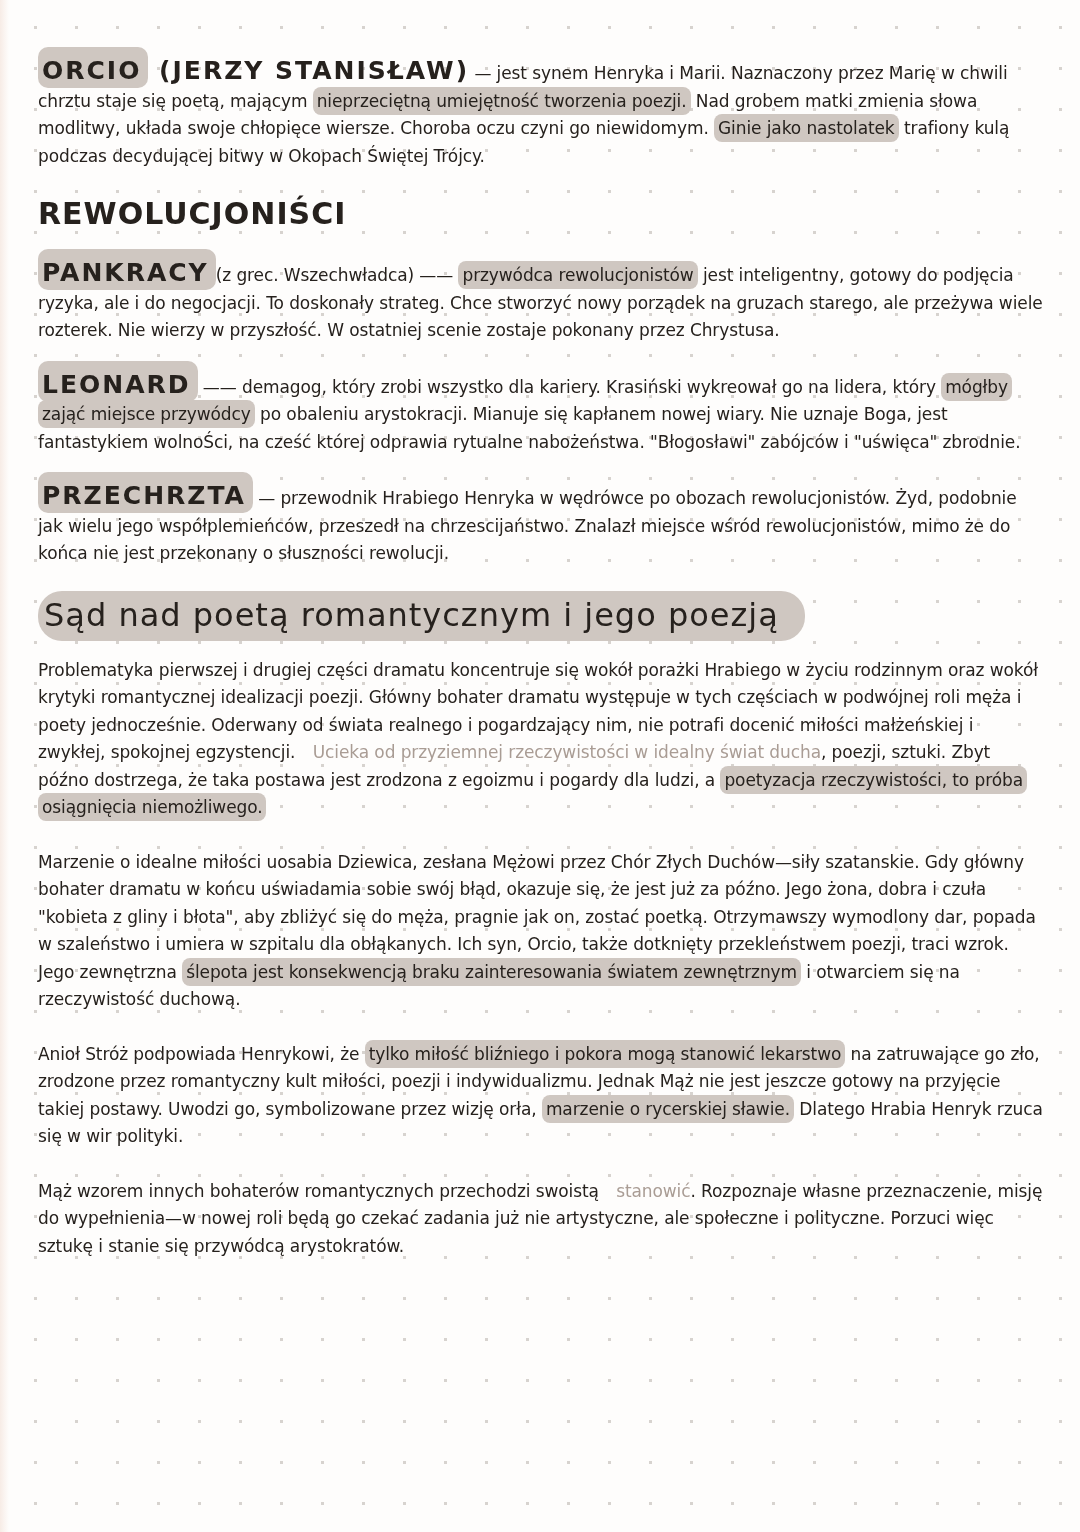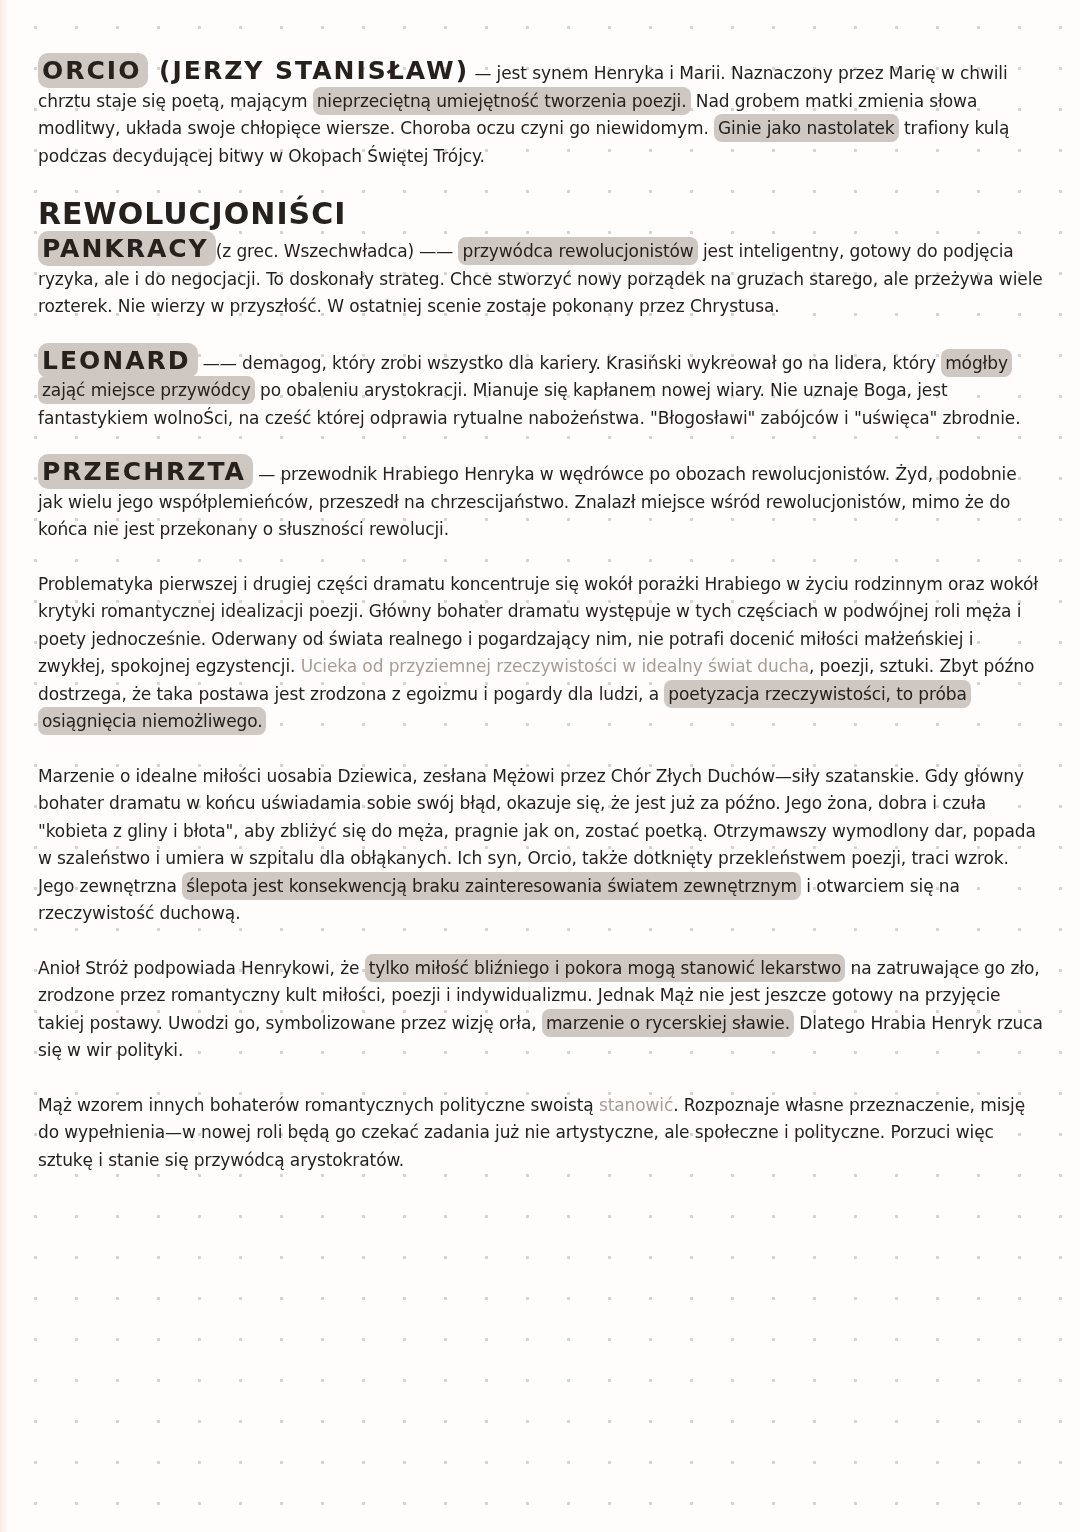--- a/index.html
+++ b/index.html
@@ -39,38 +39,38 @@
     margin: 0 0 27px 0;
     letter-spacing: -0.1px;
   }
   .seg-hl {
     background: var(--hl);
     border-radius: 8px;
     padding: 4px 4px;
     -webkit-box-decoration-break: clone;
     box-decoration-break: clone;
   }
-  .seg-accent { color: var(--accent); }
+  .seg-accent { color: var(--accent); margin-left: 12px; }
   .seg-name, .seg-name-hl {
     font-size: 25px;
     font-weight: bold;
     letter-spacing: 2px;
     line-height: 1;
     white-space: nowrap;
   }
   .seg-name-hl {
     background: var(--hl);
     border-radius: 10px;
-    padding: 3px 7px 3px 4px;
+    padding: 9px 7px 3px 4px;
   }
   .rev-heading {
     font-size: 30px;
     font-weight: bold;
     letter-spacing: 1px;
-    margin: 4px 0 6px 0;
+    margin: 4px 0 30px 0;
     line-height: 1.1;
   }
   .section-heading {
     font-size: 32px;
     font-weight: normal;
     letter-spacing: 1px;
     margin: 2px 0 22px 0;
     line-height: 1.25;
   }
   .section-heading .pill {
@@ -84,17 +84,18 @@
 </head>
 <body>
 
 <div class="page-edge"></div>
 <div class="content">
     <p class="para"><span class="seg-name-hl">ORCIO</span><span class="seg-name"> (JERZY STANISŁAW)</span><span class="seg-t"> — jest synem Henryka i Marii. Naznaczony przez Marię w chwili chrztu staje się poetą, mającym </span><span class="seg-hl">nieprzeciętną umiejętność tworzenia poezji.</span><span class="seg-t"> Nad grobem matki zmienia słowa modlitwy, układa swoje chłopięce wiersze. Choroba oczu czyni go niewidomym. </span><span class="seg-hl">Ginie jako nastolatek</span><span class="seg-t"> trafiony kulą podczas decydującej bitwy w Okopach Świętej Trójcy.</span></p>
     <h2 class="rev-heading"><span>REWOLUCJONIŚCI</span></h2>
     <p class="para"><span class="seg-name-hl">PANKRACY</span><span class="seg-t">(z grec. Wszechwładca) —— </span><span class="seg-hl">przywódca rewolucjonistów</span><span class="seg-t"> jest inteligentny, gotowy do podjęcia ryzyka, ale i do negocjacji. To doskonały strateg. Chce stworzyć nowy porządek na gruzach starego, ale przeżywa wiele rozterek. Nie wierzy w przyszłość. W ostatniej scenie zostaje pokonany przez Chrystusa.</span></p>
     <p class="para"><span class="seg-name-hl">LEONARD</span><span class="seg-t"> —— demagog, który zrobi wszystko dla kariery. Krasiński wykreował go na lidera, który </span><span class="seg-hl">mógłby zająć miejsce przywódcy</span><span class="seg-t"> po obaleniu arystokracji. Mianuje się kapłanem nowej wiary. Nie uznaje Boga, jest fantastykiem wolnoŚci, na cześć której odprawia rytualne nabożeństwa. "Błogosławi" zabójców i "uświęca" zbrodnie.</span></p>
     <p class="para"><span class="seg-name-hl">PRZECHRZTA</span><span class="seg-t"> — przewodnik Hrabiego Henryka w wędrówce po obozach rewolucjonistów. Żyd, podobnie jak wielu jego współplemieńców, przeszedł na chrzescijaństwo. Znalazł miejsce wśród rewolucjonistów, mimo że do końca nie jest przekonany o słuszności rewolucji.</span></p>
+    <h1 class="section-heading"><span class="pill">Sąd nad poetą romantycznym i jego poezją</span></h1>
     <p class="para"><span class="seg-t">Problematyka pierwszej i drugiej części dramatu koncentruje się wokół porażki Hrabiego w życiu rodzinnym oraz wokół krytyki romantycznej idealizacji poezji. Główny bohater dramatu występuje w tych częściach w podwójnej roli męża i poety jednocześnie. Oderwany od świata realnego i pogardzający nim, nie potrafi docenić miłości małżeńskiej i zwykłej, spokojnej egzystencji. </span><span class="seg-accent">Ucieka od przyziemnej rzeczywistości w idealny świat ducha</span><span class="seg-t">, poezji, sztuki. Zbyt późno dostrzega, że taka postawa jest zrodzona z egoizmu i pogardy dla ludzi, a </span><span class="seg-hl">poetyzacja rzeczywistości, to próba osiągnięcia niemożliwego.</span></p>
     <p class="para"><span class="seg-t">Marzenie o idealne miłości uosabia Dziewica, zesłana Mężowi przez Chór Złych Duchów—siły szatanskie. Gdy główny bohater dramatu w końcu uświadamia sobie swój błąd, okazuje się, że jest już za późno. Jego żona, dobra i czuła "kobieta z gliny i błota", aby zbliżyć się do męża, pragnie jak on, zostać poetką. Otrzymawszy wymodlony dar, popada w szaleństwo i umiera w szpitalu dla obłąkanych. Ich syn, Orcio, także dotknięty przekleństwem poezji, traci wzrok. Jego zewnętrzna </span><span class="seg-hl">ślepota jest konsekwencją braku zainteresowania światem zewnętrznym</span><span class="seg-t"> i otwarciem się na rzeczywistość duchową.</span></p>
     <p class="para"><span class="seg-t">Anioł Stróż podpowiada Henrykowi, że </span><span class="seg-hl">tylko miłość bliźniego i pokora mogą stanowić lekarstwo</span><span class="seg-t"> na zatruwające go zło, zrodzone przez romantyczny kult miłości, poezji i indywidualizmu. Jednak Mąż nie jest jeszcze gotowy na przyjęcie takiej postawy. Uwodzi go, symbolizowane przez wizję orła, </span><span class="seg-hl">marzenie o rycerskiej sławie.</span><span class="seg-t"> Dlatego Hrabia Henryk rzuca się w wir polityki.</span></p>
-    <p class="para"><span class="seg-t">Mąż wzorem innych bohaterów romantycznych polityczne swoistą </span><span class="seg-accent">stanowić</span><span class="seg-t">. Rozpoznaje własne przeznaczenie, misję do wypełnienia—w nowej roli będą go czekać zadania już nie artystyczne, ale społeczne i polityczne. Porzuci więc sztukę i stanie się przywódcą arystokratów.</span></p>
+    <p class="para"><span class="seg-t">Mąż wzorem innych bohaterów romantycznych przechodzi swoistą </span><span class="seg-accent">stanowić</span><span class="seg-t">. Rozpoznaje własne przeznaczenie, misję do wypełnienia—w nowej roli będą go czekać zadania już nie artystyczne, ale społeczne i polityczne. Porzuci więc sztukę i stanie się przywódcą arystokratów.</span></p>
   </div>
 
 </body></html>

